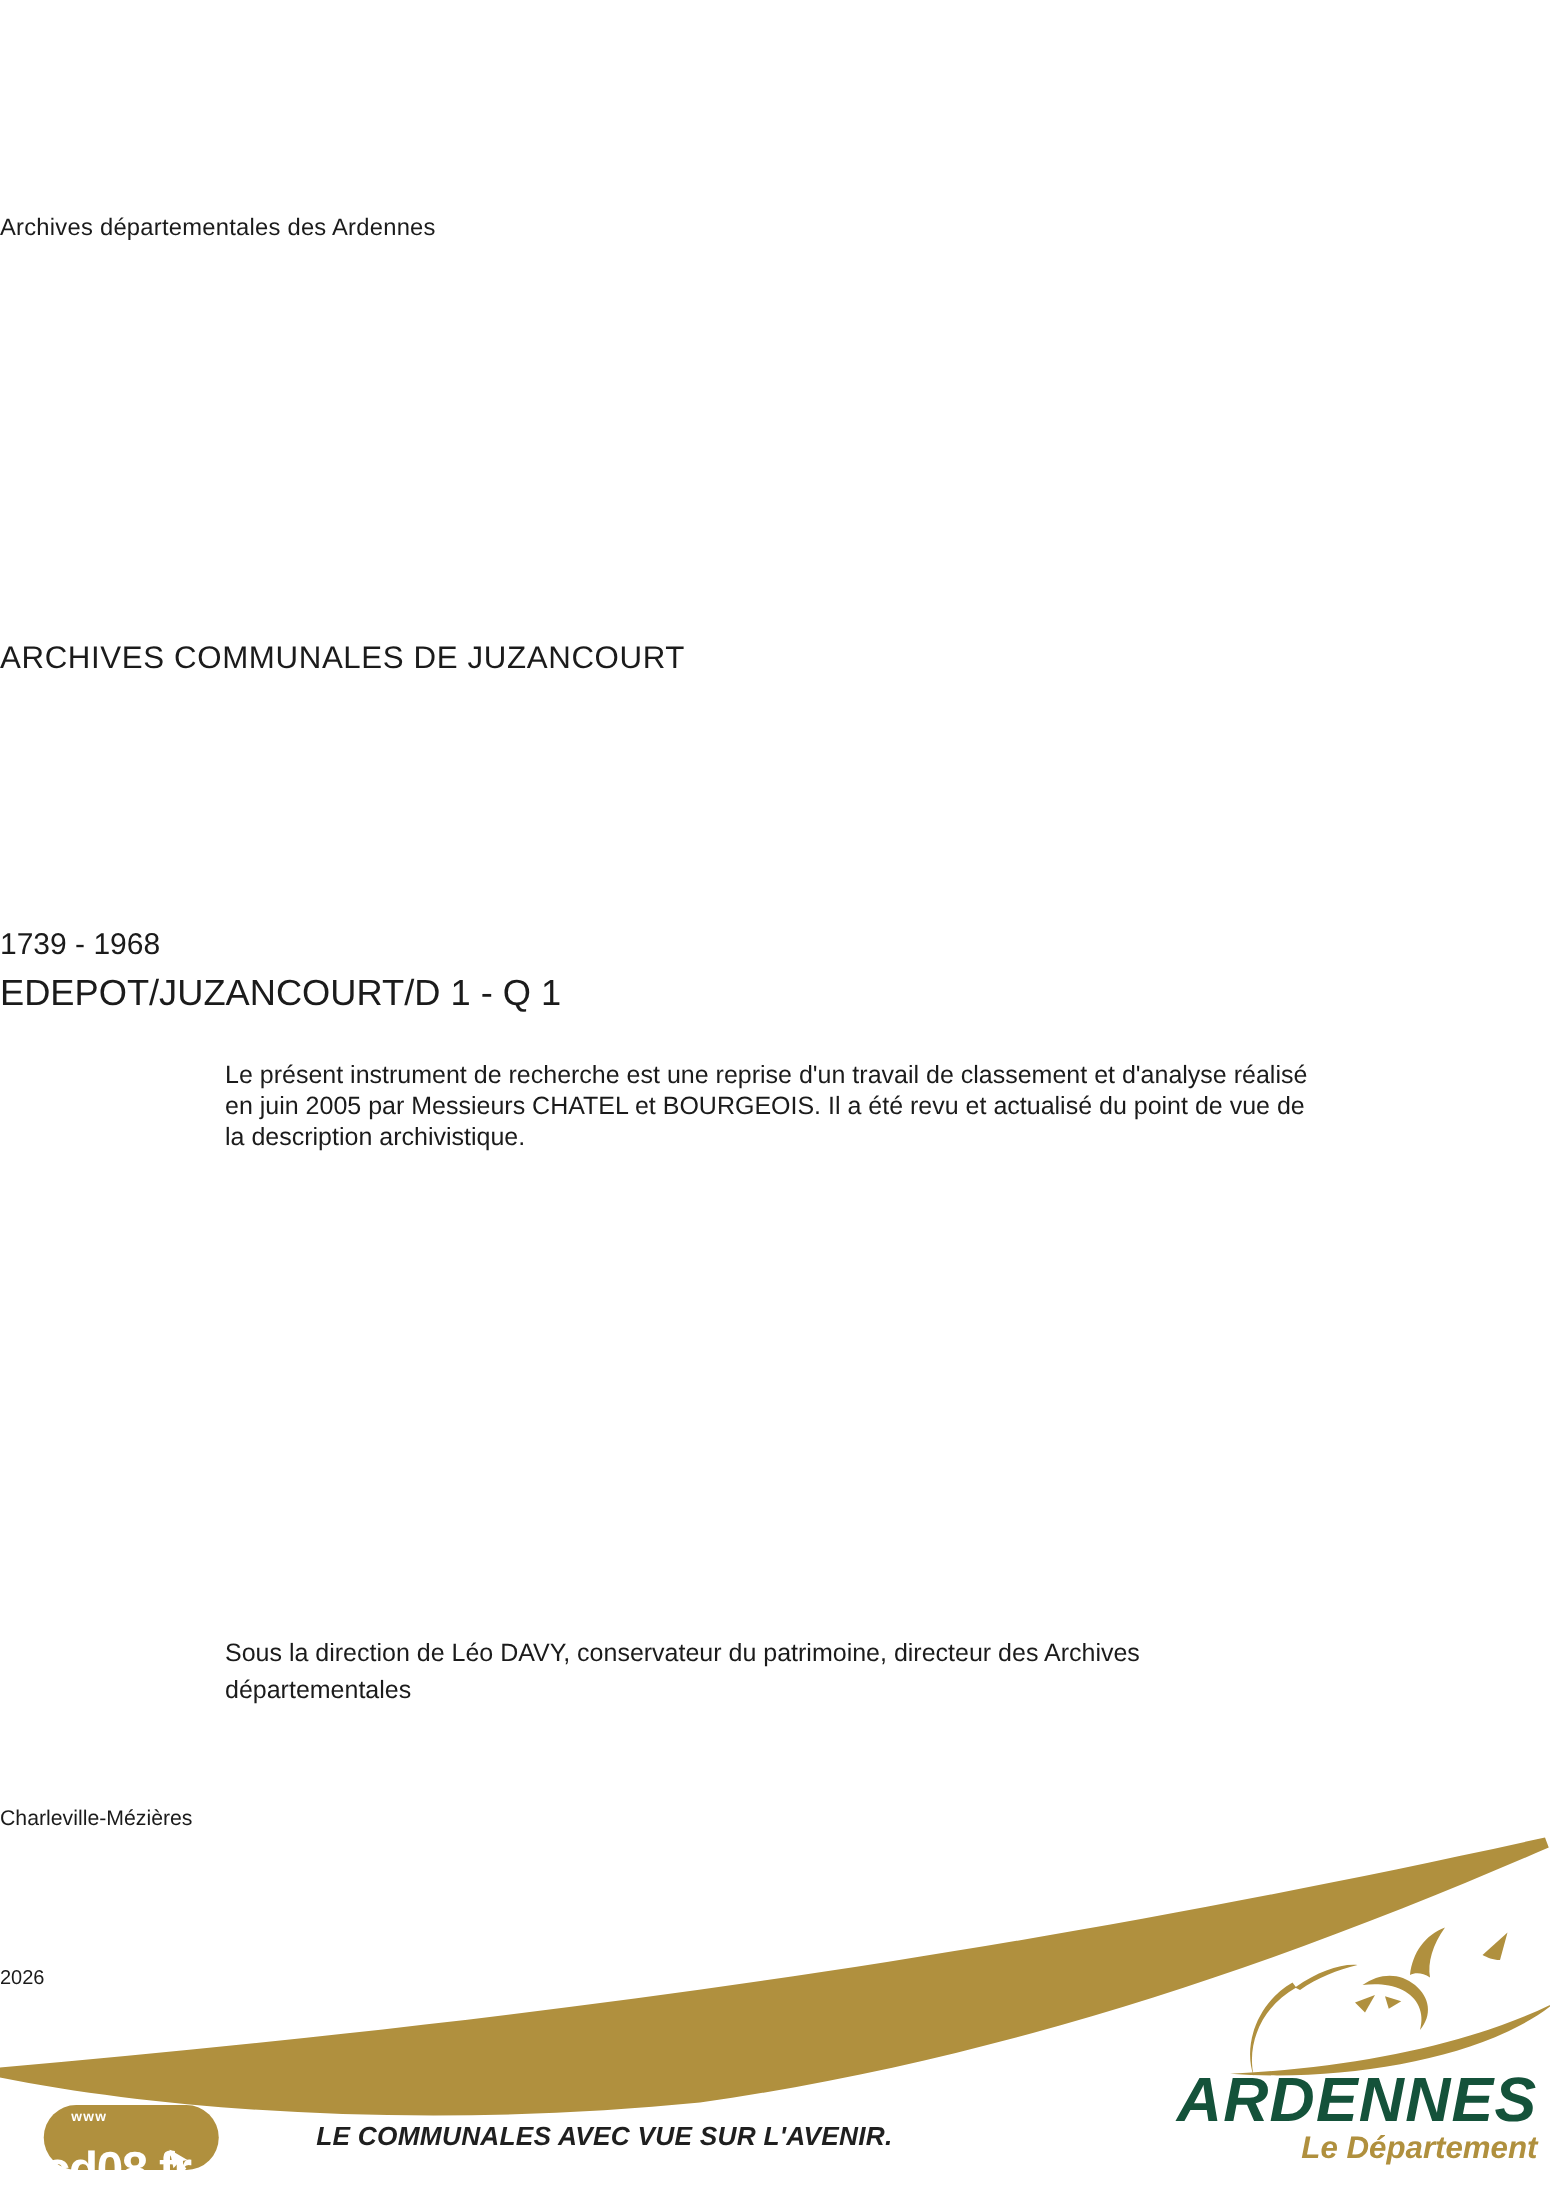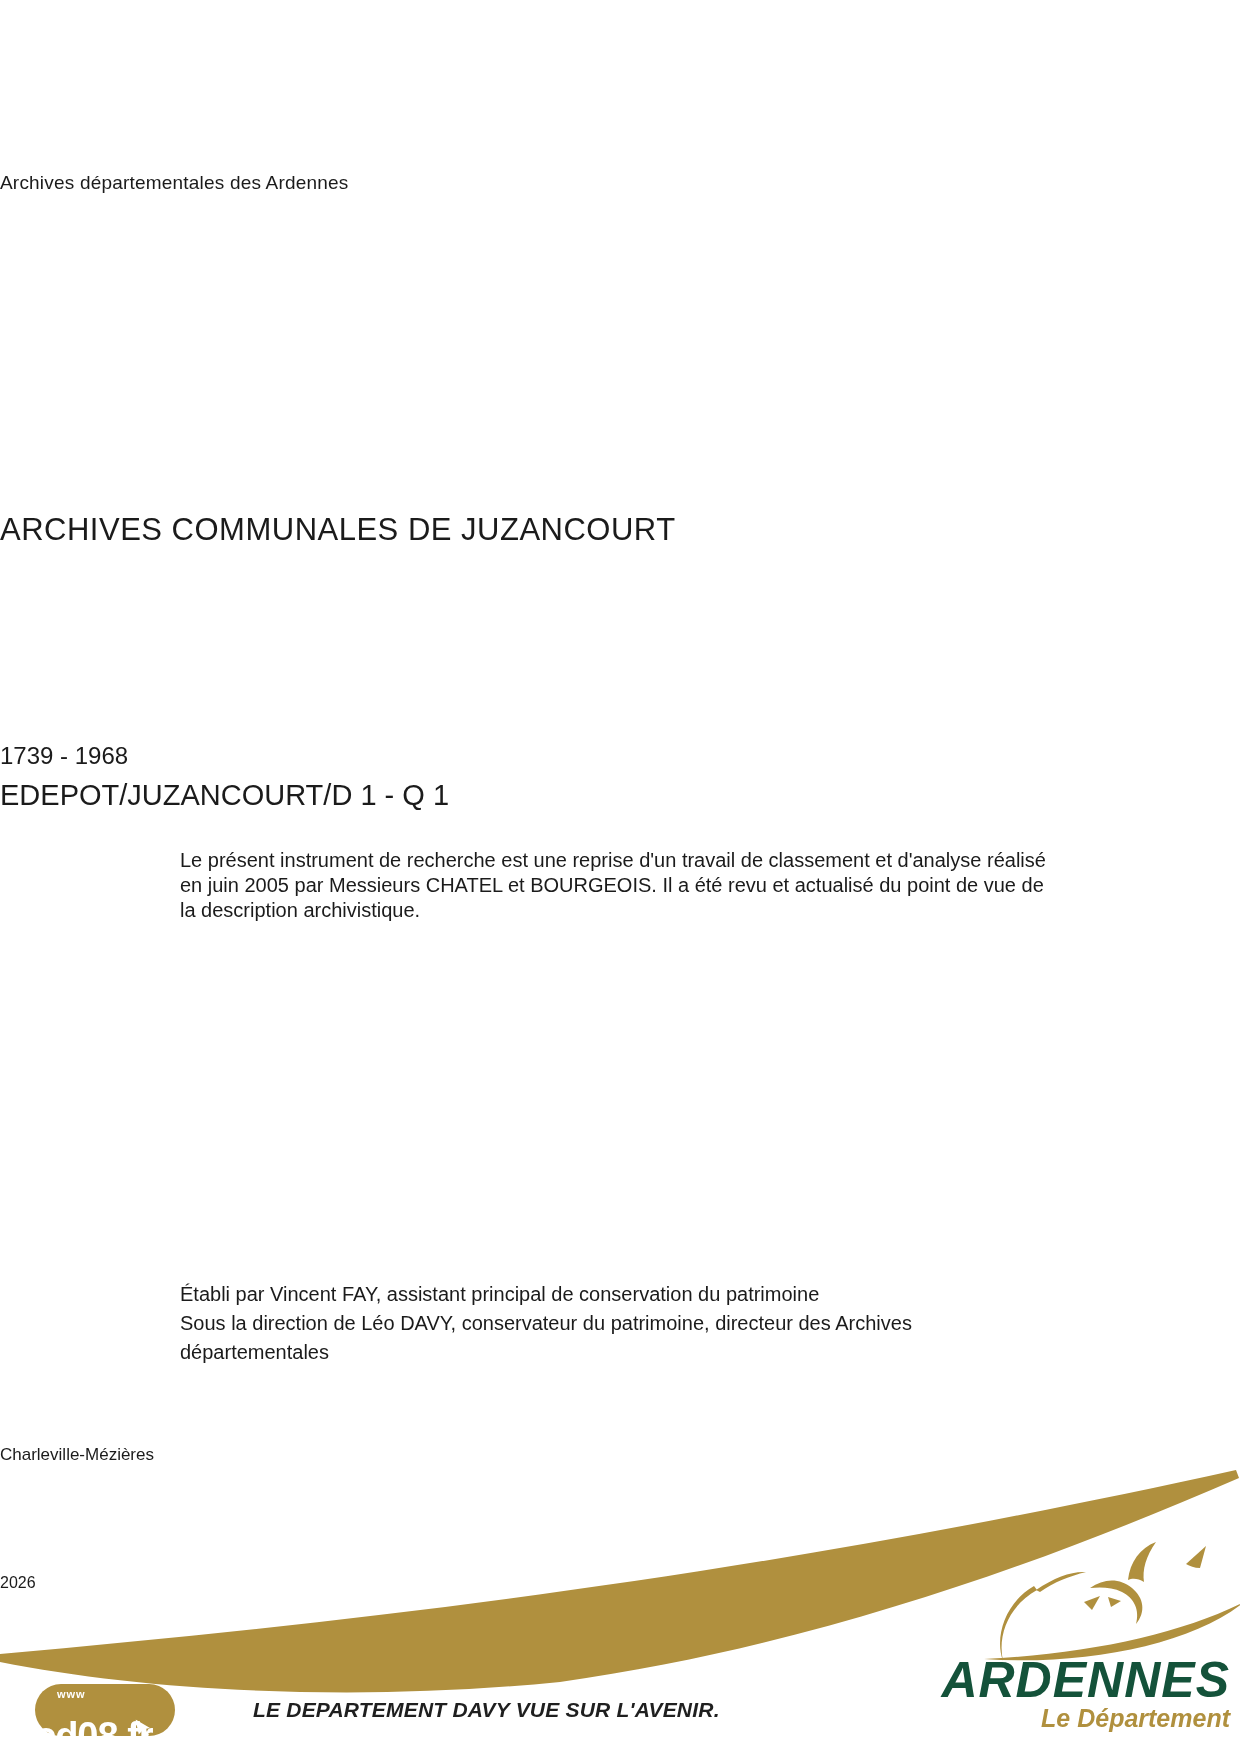--- a/index.html
+++ b/index.html
@@ -2,21 +2,21 @@
 <html><head>
 <meta charset="utf-8">
 <style>
   html,body{margin:0;padding:0;}
   body{
     width:1240px;height:1753px;position:relative;background:#ffffff;
     font-family:"Liberation Sans", sans-serif;color:#1b1b1b;overflow:hidden;
   }
   .abs{position:absolute;left:0;width:100%;text-align:left;}
   .institution{top:172px;font-size:19px;letter-spacing:.2px;}
-  .main-title{top:512px;font-size:31px;font-weight:400;letter-spacing:.5px;}
+  .main-title{top:512px;font-size:25px;font-weight:400;letter-spacing:.5px;}
   .date-range{top:718px;font-size:24px;margin-top:24px;}
   .reference{top:779px;font-size:29px;}
   .description{top:848px;font-size:20px;line-height:25px;}
   .description .inner, .credits .inner{max-width:880px;margin:0 auto;}
   .credits{top:1280px;font-size:20px;line-height:29px;}
   .place{top:1445px;font-size:17px;}
   .year{top:1574px;font-size:16px;}
   .deco-svg{position:absolute;top:0;left:0;z-index:0;pointer-events:none;}
   .textlayer{position:relative;z-index:1;}
 
@@ -67,34 +67,34 @@
 <div class="textlayer">
   <div class="abs institution">Archives départementales des Ardennes</div>
   <div class="abs main-title">ARCHIVES COMMUNALES DE JUZANCOURT</div>
   <div class="abs date-range">1739 - 1968</div>
   <div class="abs reference">EDEPOT/JUZANCOURT/D 1 - Q 1</div>
   <div class="abs description">
     <div class="inner">Le présent instrument de recherche est une reprise d'un travail de classement et d'analyse réalisé en juin 2005 par Messieurs CHATEL et BOURGEOIS. Il a été revu et actualisé du point de vue de la description archivistique.</div>
   </div>
   <div class="abs credits">
     <div class="inner">
-      <span>Établi par Vincent FAY, assistant principal de conservation du patrimoine</span><br>
+      <br>
       <span>Sous la direction de Léo DAVY, conservateur du patrimoine, directeur des Archives départementales</span>
     </div>
   </div>
   <div class="abs place">Charleville-Mézières</div>
   <div class="abs year">2026</div>
 </div>
 
 <div class="cd08">
   <span class="www">www</span>
   <span class="label">cd08.fr</span>
   <svg class="cursor" width="18" height="20" viewBox="0 0 11 17">
     <path d="M0,0 L0,13 L3.5,10.5 L6,16.5 L8.5,15.3 L6,9.5 L10.5,9.5 Z" fill="#ffffff"></path>
   </svg>
 </div>
 
-<div class="slogan">LE DEPARTEMENT DAVY VUE SUR L'AVENIR.</div>
+<div class="slogan">LE COMMUNALES AVEC VUE SUR L'AVENIR.</div>
 
 <div class="ardennes">
   <div class="name">ARDENNES</div>
   <div class="subtitle">Le Département</div>
 </div>
 
 </body></html>

